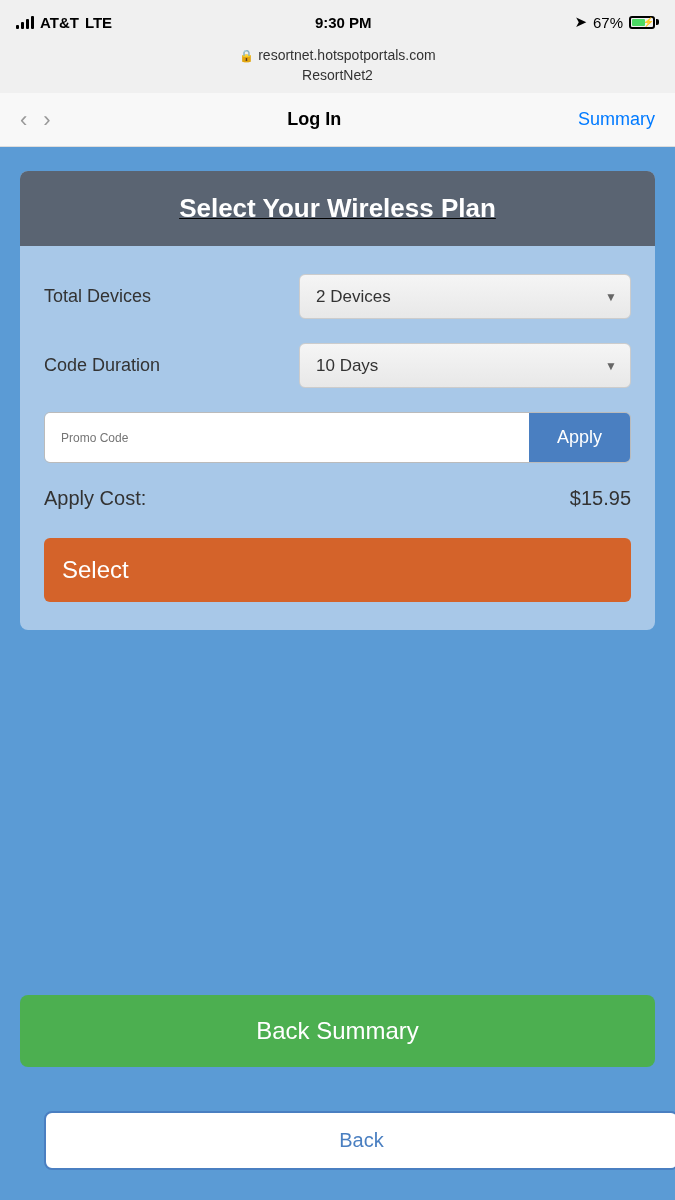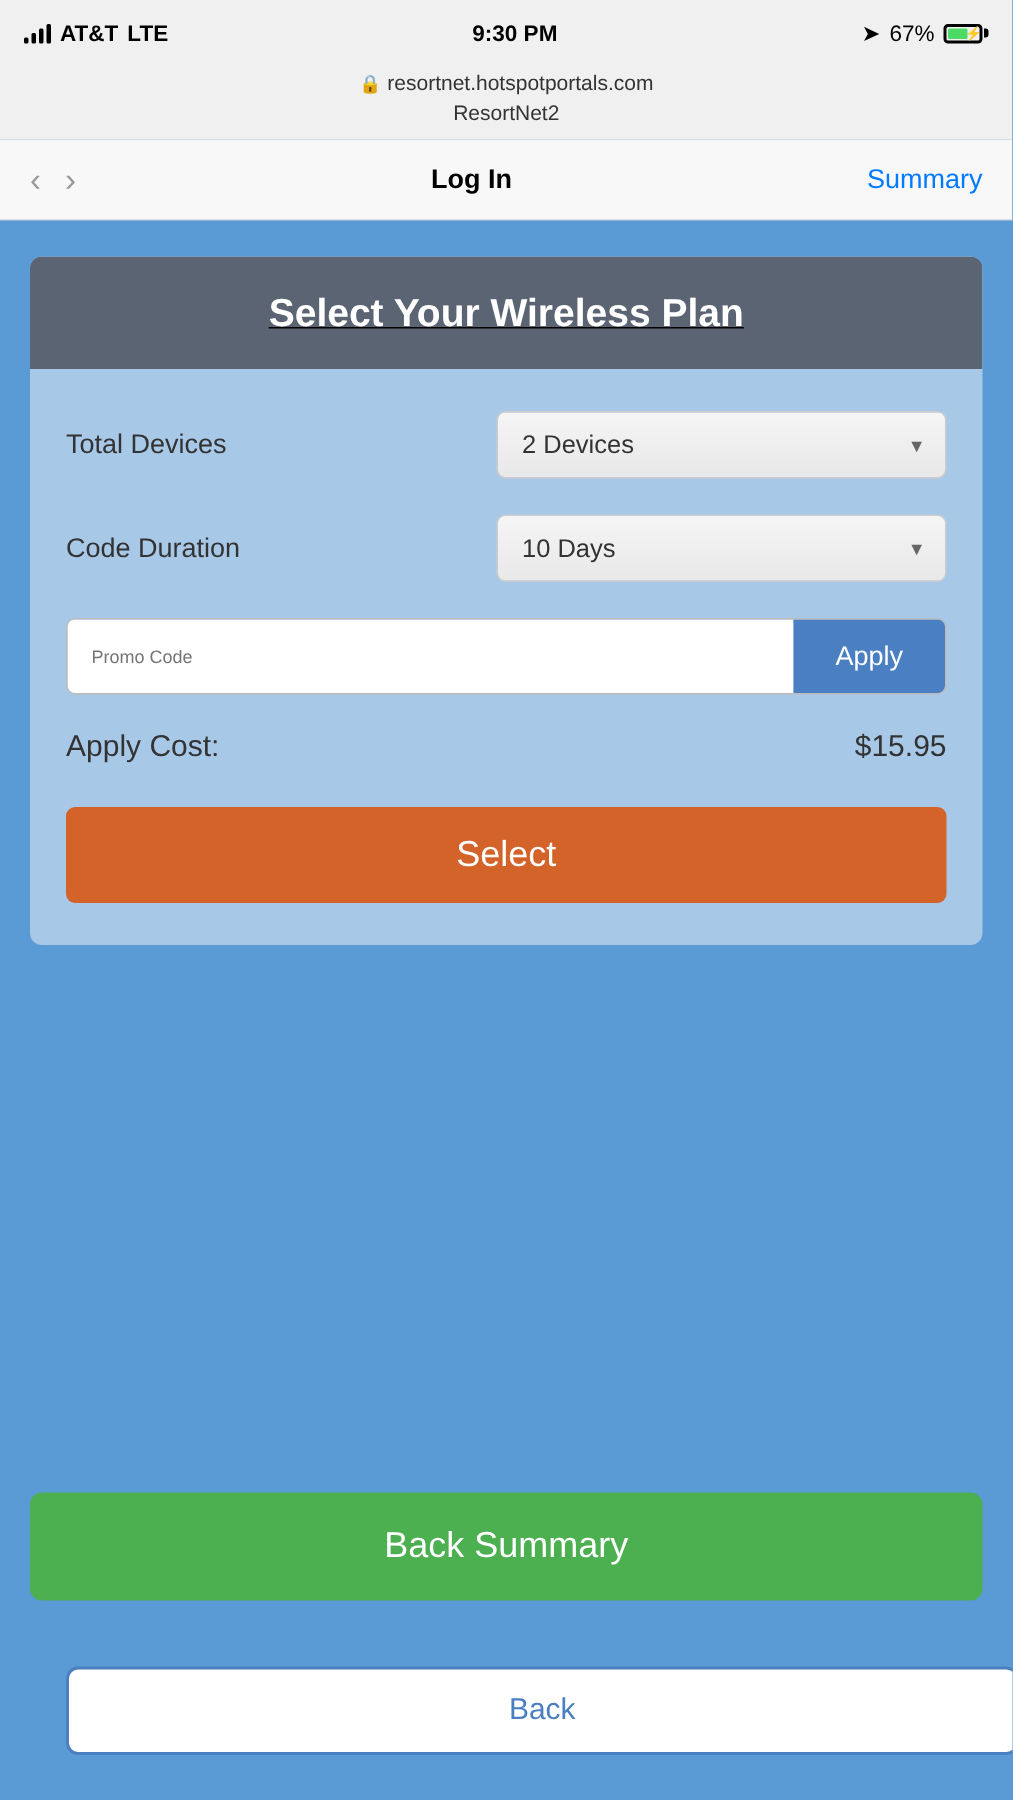--- a/index.html
+++ b/index.html
@@ -175,21 +175,21 @@
       align-items: center;
       justify-content: space-between;
     }
     .form-label {
       font-size: 18px;
       color: #333;
       font-weight: 400;
     }
     .form-select-wrapper {
       position: relative;
-      width: 300px;
+      width: 332px;
     }
     .form-select {
       width: 100%;
       padding: 12px 40px 12px 16px;
       font-size: 17px;
       color: #333;
       background: linear-gradient(to bottom, #f5f5f5, #e8e8e8);
       border: 1px solid #ccc;
       border-radius: 6px;
       appearance: none;
@@ -253,21 +253,21 @@
     .select-btn {
       background: #d4632a;
       color: #fff;
       font-size: 24px;
       font-weight: 500;
       border: none;
       border-radius: 6px;
       padding: 18px;
       width: 100%;
       cursor: pointer;
-      text-align: center;
+      text-align: left;
       margin-top: 4px;
     }
 
     
     .plan-summary-btn {
       background: #4caf50;
       color: #fff;
       font-size: 24px;
       font-weight: 500;
       border: none;

